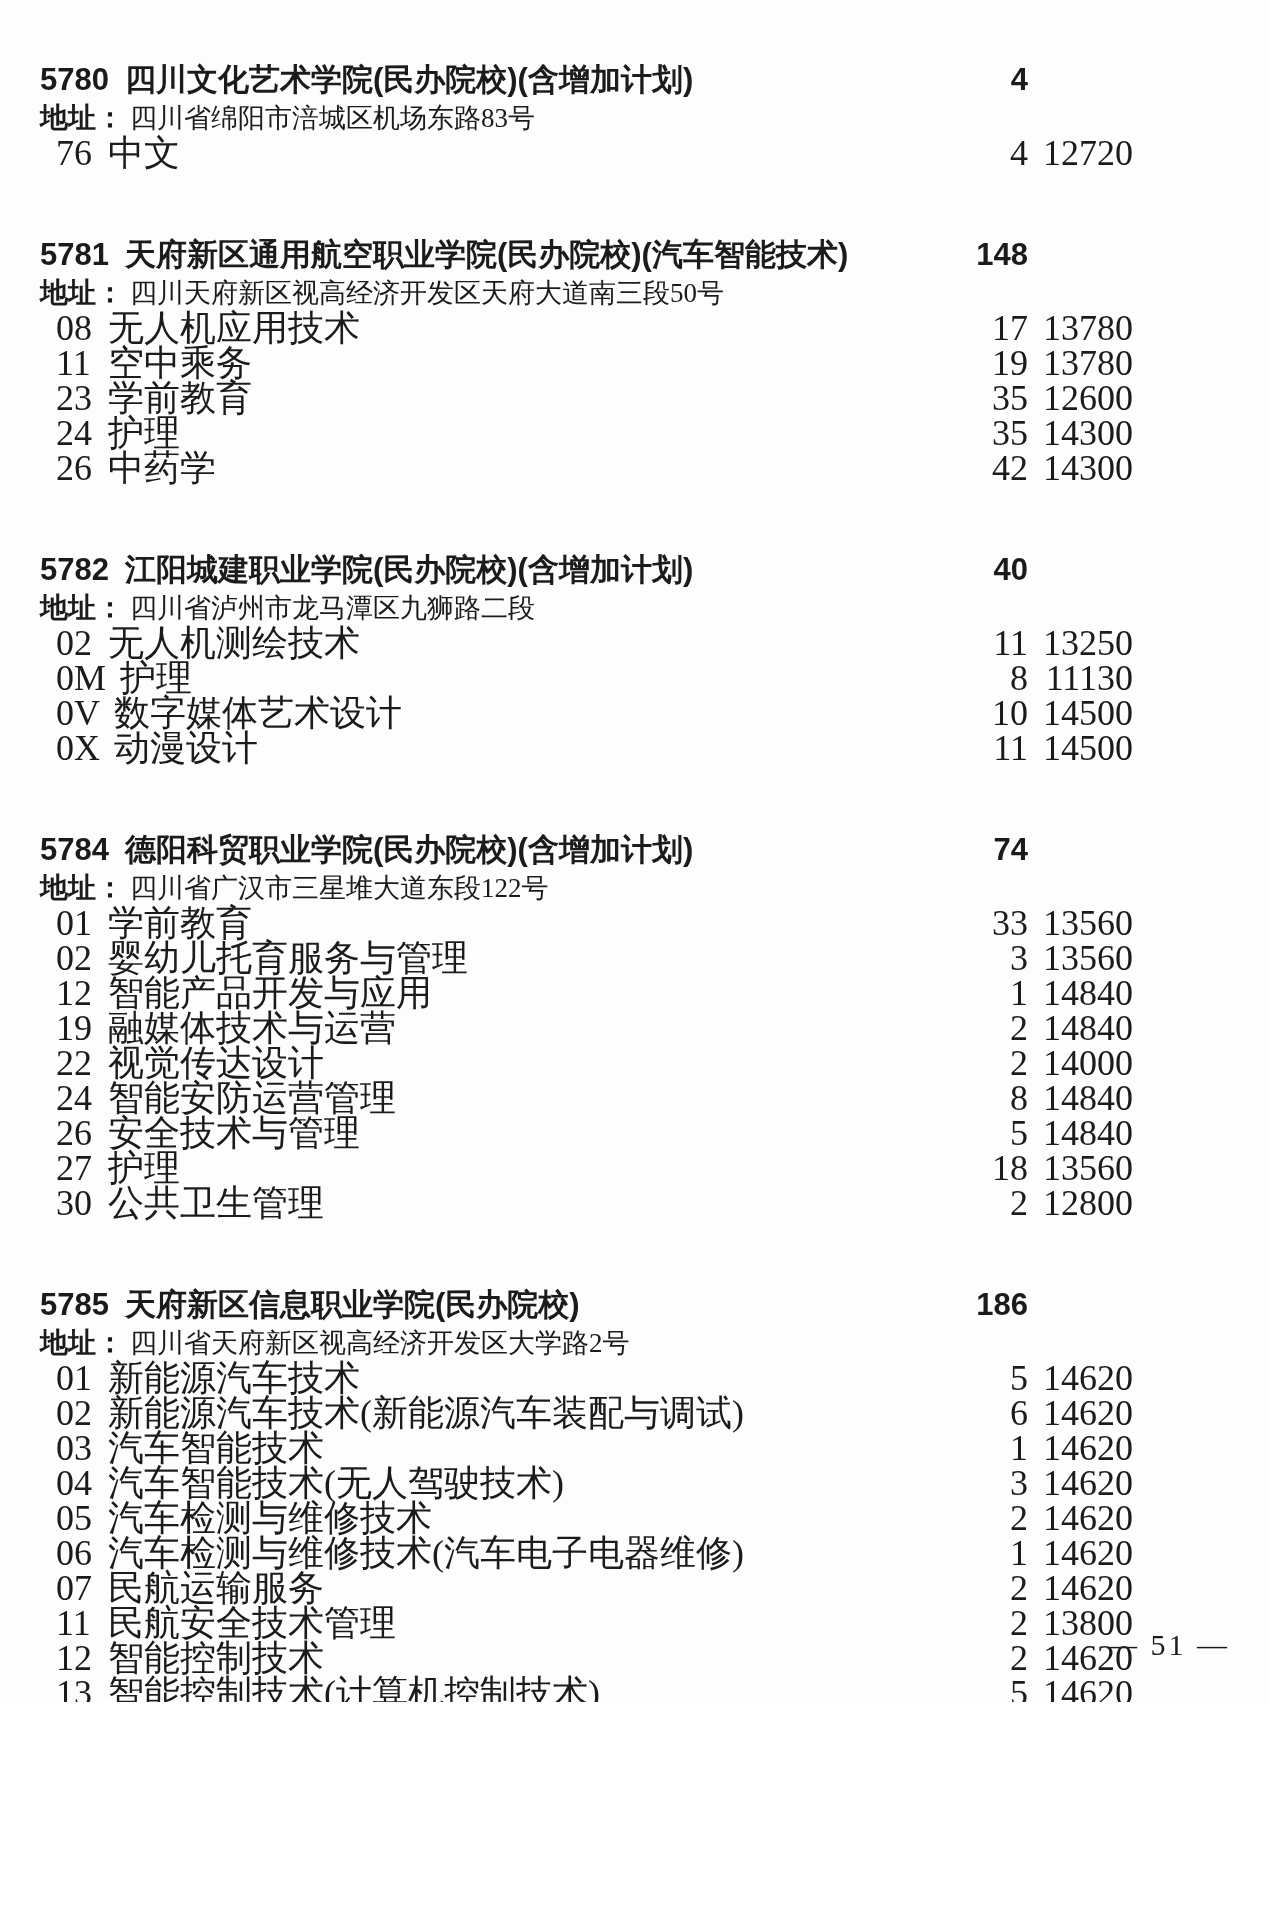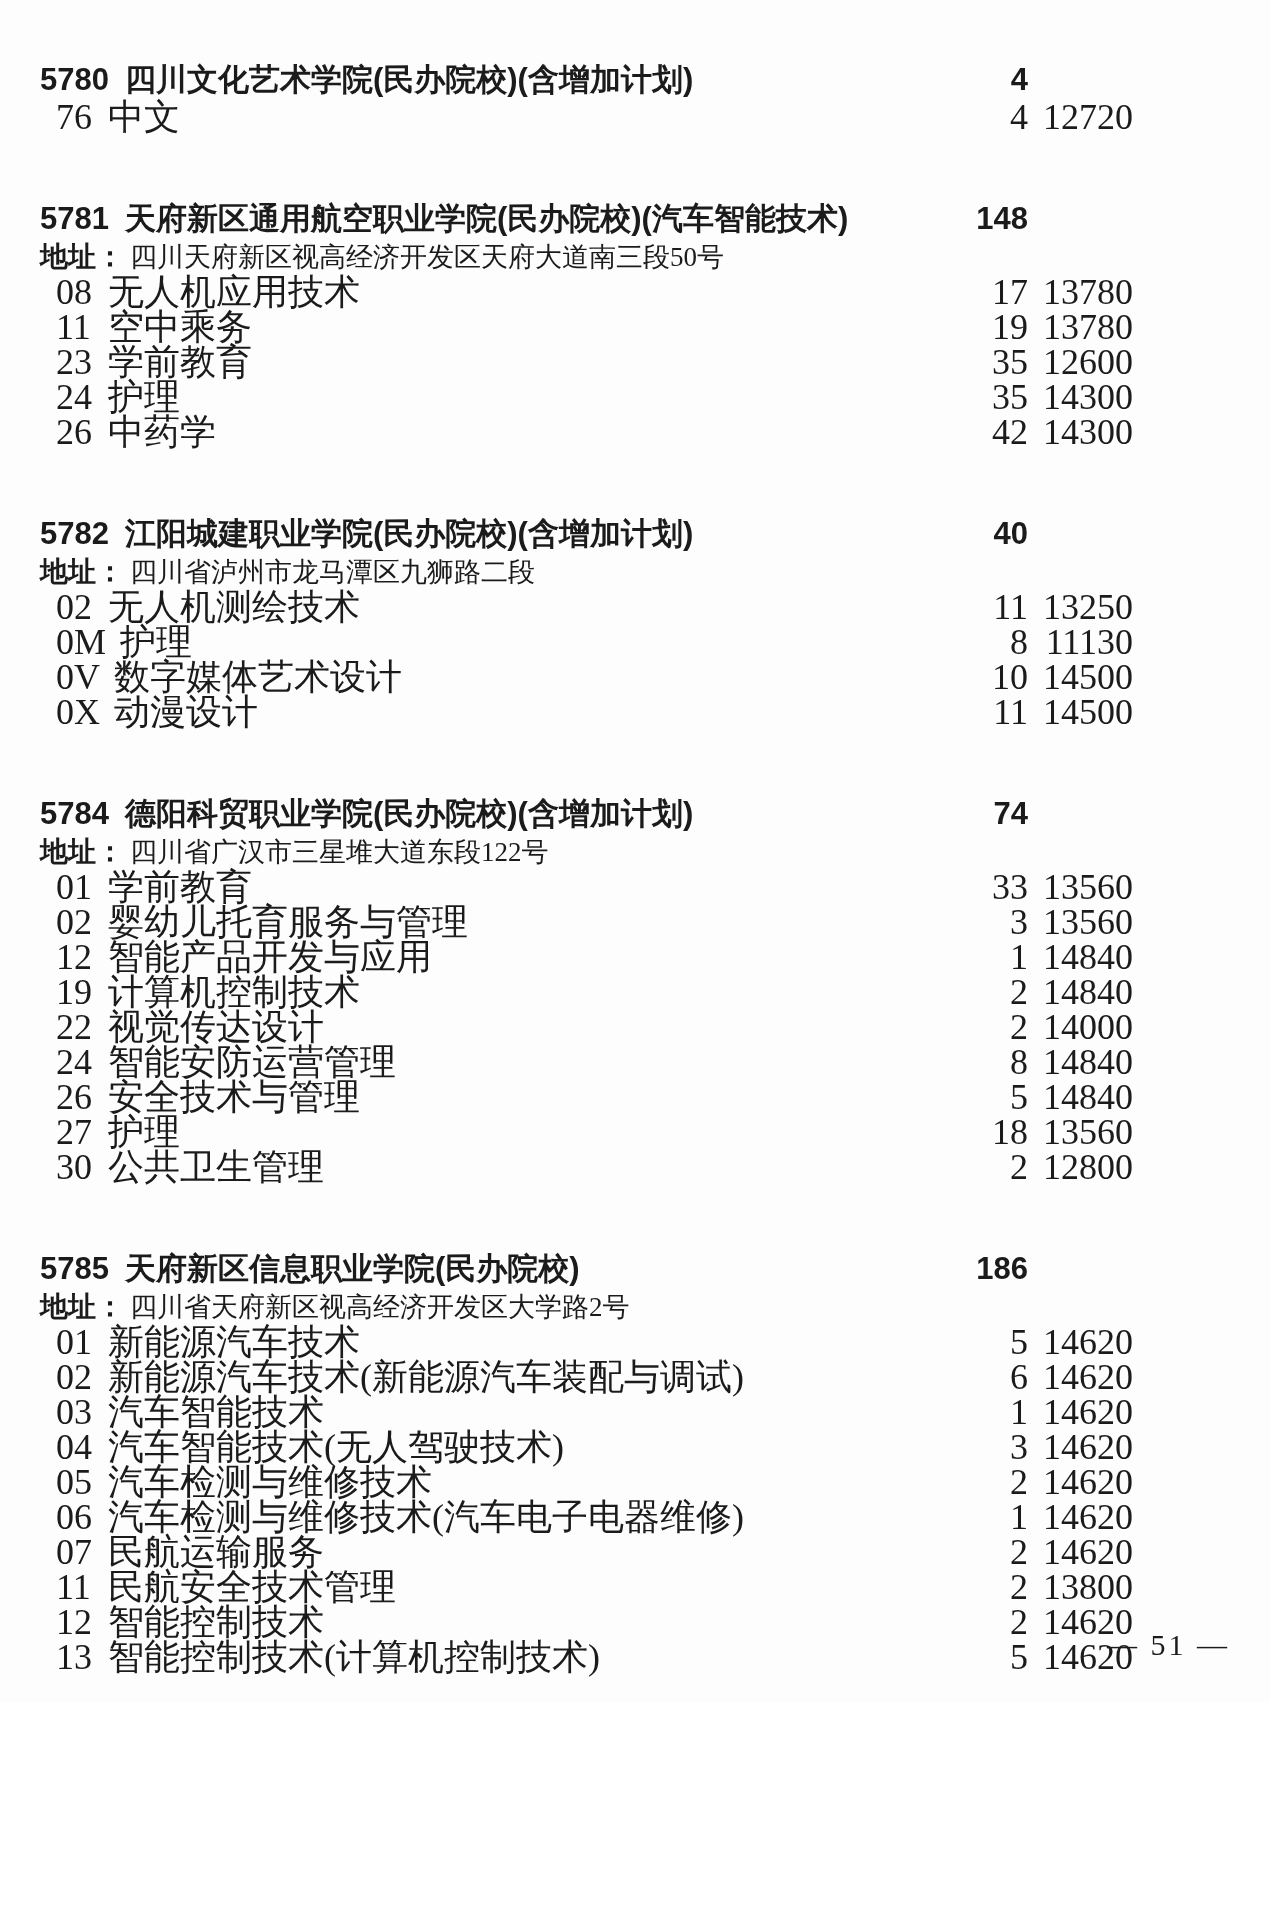--- a/index.html
+++ b/index.html
@@ -70,20 +70,23 @@
 </head>
 <body>
 
 <div class="page">
   <div class="content">
   <section class="section">
     <div class="sec-header">
       <span class="sec-code">5780</span><span class="sec-name">四川文化艺术学院(民办院校)(含增加计划)</span>
       <span class="sec-total">4</span>
     </div>
+    <div class="addr-row">
+      <span class="lbl lbl-addr">地址：</span><span class="addr-val">四川省绵阳市涪城区机场东路83号</span>
+    </div>
     <div class="majors">
   <div class="major-row">
     <span class="m-code">76</span><span class="m-name">中文</span>
     <span class="m-count">4</span>
     <span class="m-fee">12720</span>
   </div>
 </div>
   </section>
 
   <section class="section">
@@ -185,21 +188,21 @@
     <span class="m-fee">13560</span>
   </div>
 
   <div class="major-row">
     <span class="m-code">12</span><span class="m-name">智能产品开发与应用</span>
     <span class="m-count">1</span>
     <span class="m-fee">14840</span>
   </div>
 
   <div class="major-row">
-    <span class="m-code">19</span><span class="m-name">计算机控制技术</span>
+    <span class="m-code">19</span><span class="m-name">融媒体技术与运营</span>
     <span class="m-count">2</span>
     <span class="m-fee">14840</span>
   </div>
 
   <div class="major-row">
     <span class="m-code">22</span><span class="m-name">视觉传达设计</span>
     <span class="m-count">2</span>
     <span class="m-fee">14000</span>
   </div>
 

